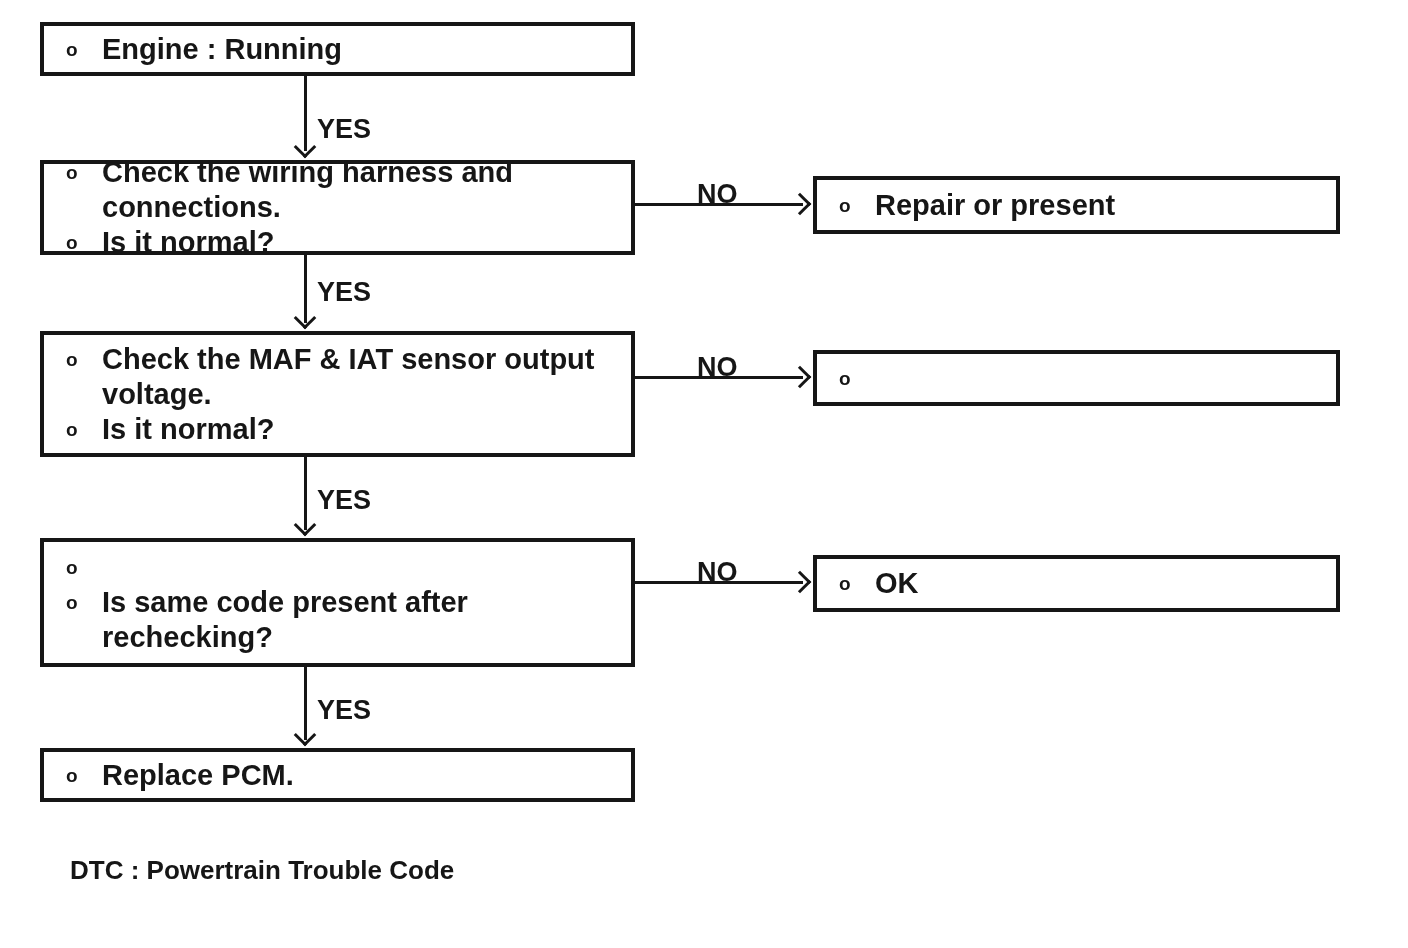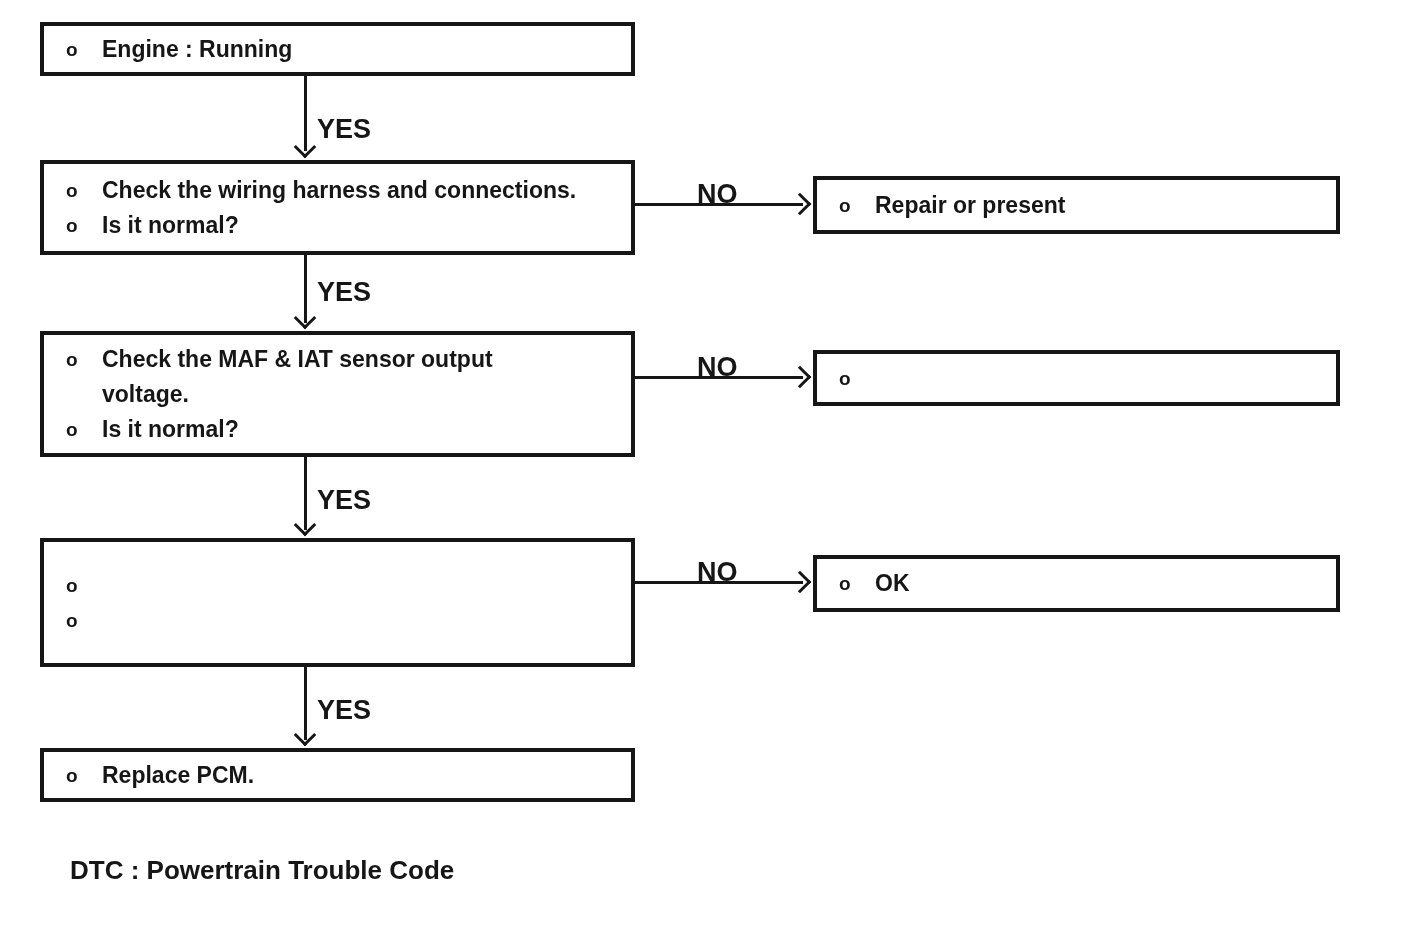--- a/index.html
+++ b/index.html
@@ -22,21 +22,21 @@
     flex-direction:column;
     justify-content:center;
     padding:2px 8px 2px 22px;
   }
   .item { display:flex; align-items:flex-start; }
   .bullet {
     flex:0 0 36px; width:36px;
     font-weight:700; font-size:19px; line-height:35px;
   }
   .itext {
-    font-weight:700; font-size:23px; line-height:35px;
+    font-weight:700; font-size:29px; line-height:35px;
     white-space:pre-line;
   }
 
   .vline { position:absolute; width:3px; background:#161616; }
   .hline { position:absolute; height:3px; background:#161616; }
 
   .chev { position:absolute; width:16px; height:16px; background:transparent; }
   .chev-down  { border-right:3px solid #161616; border-bottom:3px solid #161616; transform:rotate(45deg); }
   .chev-right { border-top:3px solid #161616;  border-right:3px solid #161616;  transform:rotate(45deg); }
 
@@ -87,20 +87,21 @@
       <span class="itext">Is it normal?</span>
     </div>
   </div>
 
   <div class="node" style="left:40px; top:538px; width:595px; height:129px;">
     <div class="item">
       <span class="bullet">o</span>
     </div>
     <div class="item">
       <span class="bullet">o</span>
+      <span class="itext">Is same code present after rechecking?</span>
     </div>
   </div>
 
   <div class="node" style="left:40px; top:748px; width:595px; height:54px;">
     <div class="item">
       <span class="bullet">o</span>
       <span class="itext">Replace PCM.</span>
     </div>
   </div>
 

